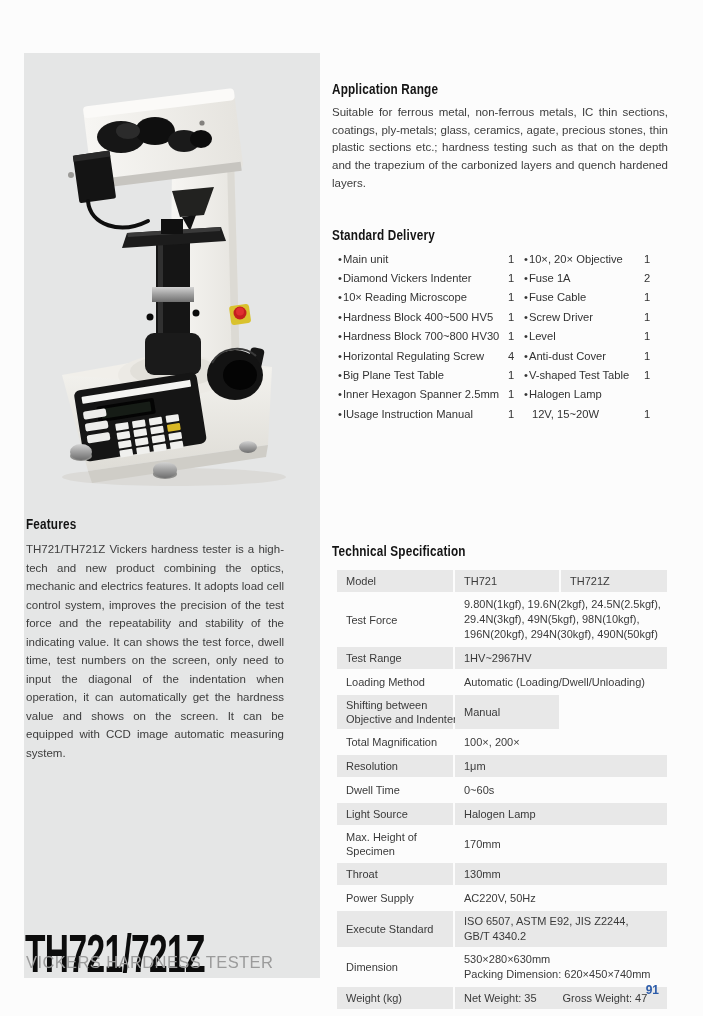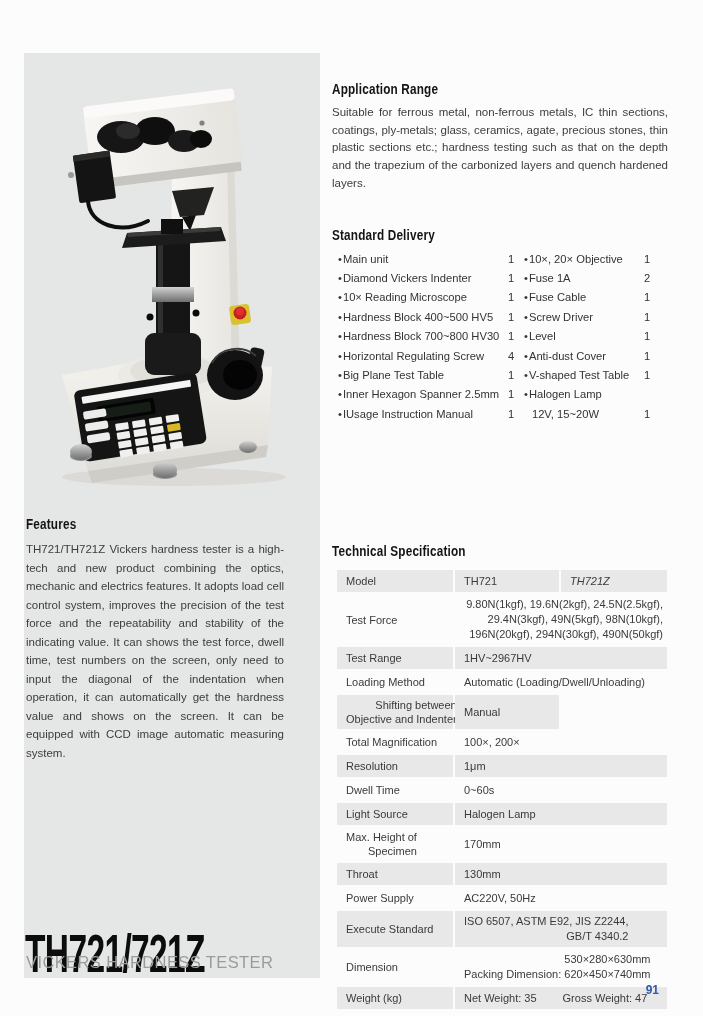--- a/index.html
+++ b/index.html
@@ -33,29 +33,29 @@
   .dcol-right{position:absolute;left:192px;top:0;width:132px;}
   .d-row{display:flex;align-items:center;height:19.4px;font-size:11.2px;color:#333;}
   .d-label{flex:1;display:flex;min-width:0;}
   .d-text{white-space:nowrap;}
   .bullet{margin-right:1px;}
   .d-qty{width:12px;text-align:left;}
   .d-row.indent .bullet{visibility:hidden;}
   .d-row.indent .d-label{padding-left:3px;}
 
   .spec{position:absolute;left:332px;top:542px;width:336px;}
-  .spec-table{margin:10px 0 0 5px;width:330px;display:flex;flex-direction:column;row-gap:2px;text-align:right;}
+  .spec-table{margin:10px 0 0 5px;width:330px;display:flex;flex-direction:column;row-gap:2px;}
   .s-row{display:flex;column-gap:2px;min-height:22px;}
   .s-label{width:116px;flex:none;display:flex;align-items:center;box-sizing:border-box;
            padding:3px 0 3px 9px;font-size:11px;line-height:14px;color:#3a3a3a;white-space:pre;}
   .s-vals{flex:1;display:flex;column-gap:2px;min-width:0;}
   .s-val{display:flex;align-items:center;box-sizing:border-box;padding:3px 4px 3px 9px;
          font-size:11px;line-height:15px;color:#3a3a3a;white-space:pre-line;}
   .s-v1{flex:none;width:104px;}
-  .s-v2{flex:1;font-style:italic;}
+  .s-v2{flex:1;}
   .s-vspan{flex:1;}
   .s-row.shaded .s-label,.s-row.shaded .s-val{background:var(--table-row-shade,#e8e8e8);}
   .s-val.pair span + span{margin-left:26px;}
 
   .page-num{position:absolute;right:44px;top:983px;font-size:12px;font-weight:700;
             color:var(--accent-blue,#2b5ba9);}
 </style>
 </head>
 <body>
 

